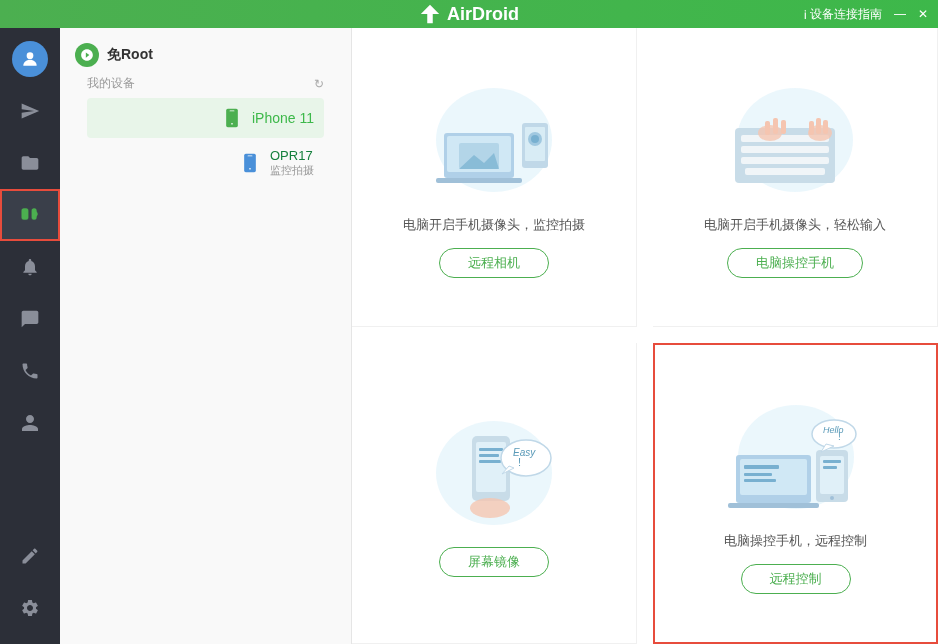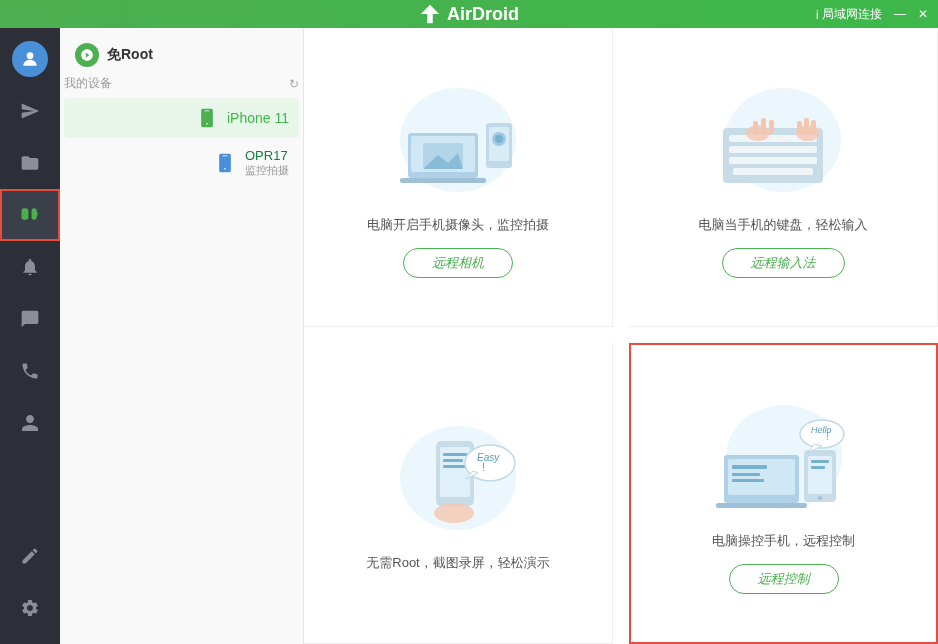--- a/index.html
+++ b/index.html
@@ -77,21 +77,21 @@
       align-items: center;
       justify-content: center;
       color: white;
       font-size: 16px;
     }
     .sidebar-spacer { flex: 1; }
     .sidebar-bottom { padding-bottom: 10px; }
 
     
     .left-panel {
-      width: 244px;
+      width: 292px;
       background: #f9f9f9;
       border-right: 1px solid #e5e5e5;
       display: flex;
       flex-direction: column;
       flex-shrink: 0;
     }
     .left-panel-header {
       padding: 15px 15px 8px 15px;
       display: flex;
       align-items: center;
@@ -102,21 +102,21 @@
       color: white;
       border-radius: 50%;
       width: 24px;
       height: 24px;
       display: flex;
       align-items: center;
       justify-content: center;
       font-size: 13px;
     }
     .root-label { font-size: 14px; color: #333; font-weight: bold; }
-    .devices-section { padding: 0 4px; }
+    .devices-section { padding: 0 27px; }
     .devices-title {
       display: flex;
       align-items: center;
       justify-content: space-between;
       font-size: 12px;
       color: #999;
       margin-bottom: 6px;
     }
     .device-item {
       display: flex;
@@ -184,38 +184,37 @@
     }
     .feature-btn {
       border: 1px solid #4caf50;
       color: #4caf50;
       background: white;
       border-radius: 16px;
       padding: 5px 28px;
       font-size: 13px;
       cursor: pointer;
       margin-top: 4px;
-      font-style: italic;
     }
   </style>
 </head>
 <body>
 
 <div class="topbar">
   <div class="topbar-logo">
 
     <svg viewBox="0 0 24 24" fill="white">
       <polygon points="12,2 22,12 15,12 15,22 9,22 9,12 2,12"></polygon>
     </svg>
     <span>AirDroid</span>
   </div>
   <div class="topbar-right">
     <span>
       <span>ℹ</span>
-      <span>局域网连接</span>
+      <span>设备连接指南</span>
     </span>
     <span>—</span>
     <span>✕</span>
   </div>
 </div>
 
 <div class="main-layout">
 
   <div class="sidebar-icons">
     <div class="sidebar-icon-item">
@@ -364,22 +363,22 @@
             <ellipse cx="105" cy="50" rx="12" ry="8" fill="#f5c5b0" opacity="0.8"></ellipse>
 
             <rect x="50" y="38" width="5" height="14" rx="2" fill="#f5c5b0"></rect>
             <rect x="58" y="35" width="5" height="16" rx="2" fill="#f5c5b0"></rect>
             <rect x="66" y="37" width="5" height="14" rx="2" fill="#f5c5b0"></rect>
             <rect x="94" y="38" width="5" height="14" rx="2" fill="#f5c5b0"></rect>
             <rect x="101" y="35" width="5" height="16" rx="2" fill="#f5c5b0"></rect>
             <rect x="108" y="37" width="5" height="14" rx="2" fill="#f5c5b0"></rect>
           </svg>
         </div>
-        <div class="feature-desc">电脑当手机的键盘，轻松输入</div>
-        <button class="feature-btn">远程输入法</button>
+        <div class="feature-desc">电脑开启手机摄像头，轻松输入</div>
+        <button class="feature-btn">电脑操控手机</button>
       </div>
 
       <div class="feature-card">
         <div class="feature-illustration">
           <svg width="160" height="115" viewBox="0 0 160 115">
             <ellipse cx="80" cy="57" rx="58" ry="52" fill="#e3f4fb" opacity="0.7"></ellipse>
 
             <rect x="58" y="20" width="38" height="65" rx="5" fill="#c8dce8"></rect>
             <rect x="62" y="26" width="30" height="50" rx="2" fill="#e0f0f8"></rect>
 
@@ -388,21 +387,21 @@
             <rect x="65" y="44" width="22" height="3" rx="1" fill="#78b0d0"></rect>
 
             <ellipse cx="76" cy="92" rx="20" ry="10" fill="#f5c5b0" opacity="0.8"></ellipse>
 
             <ellipse cx="112" cy="42" rx="25" ry="18" fill="white" stroke="#c0d8e8" stroke-width="1.5"></ellipse>
             <polygon points="95,50 88,58 100,52" fill="white" stroke="#c0d8e8" stroke-width="1"></polygon>
             <text x="99" y="40" font-size="10" fill="#5a9ab8" font-family="sans-serif" font-style="italic">Easy</text>
             <text x="104" y="50" font-size="11" fill="#5a9ab8" font-family="sans-serif">!</text>
           </svg>
         </div>
-        <div class="feature-desc">无需Root，截图录屏，轻松演示</div>
+        <button class="feature-btn">屏幕镜像</button>
       </div>
 
       <div class="feature-card highlighted" style="border:2.5px solid #e74c3c;">
         <div class="feature-illustration">
           <svg width="160" height="115" viewBox="0 0 160 115">
             <ellipse cx="80" cy="57" rx="58" ry="52" fill="#e3f4fb" opacity="0.7"></ellipse>
 
             <rect x="20" y="55" width="75" height="48" rx="3" fill="#b0d0e8"></rect>
             <rect x="24" y="59" width="67" height="36" rx="2" fill="#d0e8f5"></rect>
             <rect x="12" y="103" width="91" height="5" rx="2" fill="#a0c0d8"></rect>

